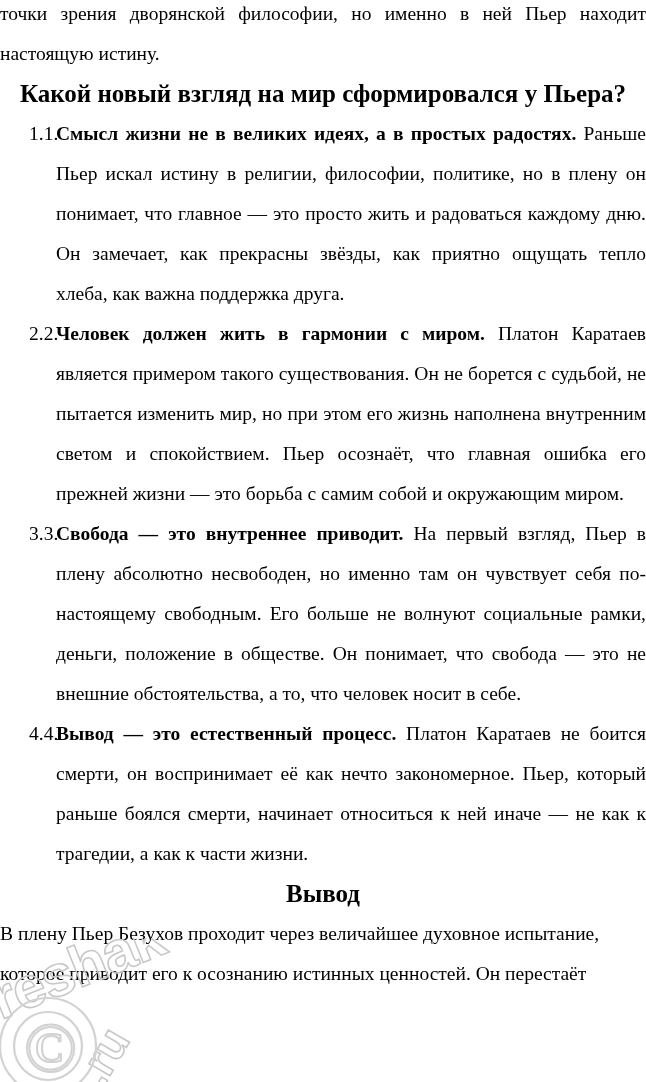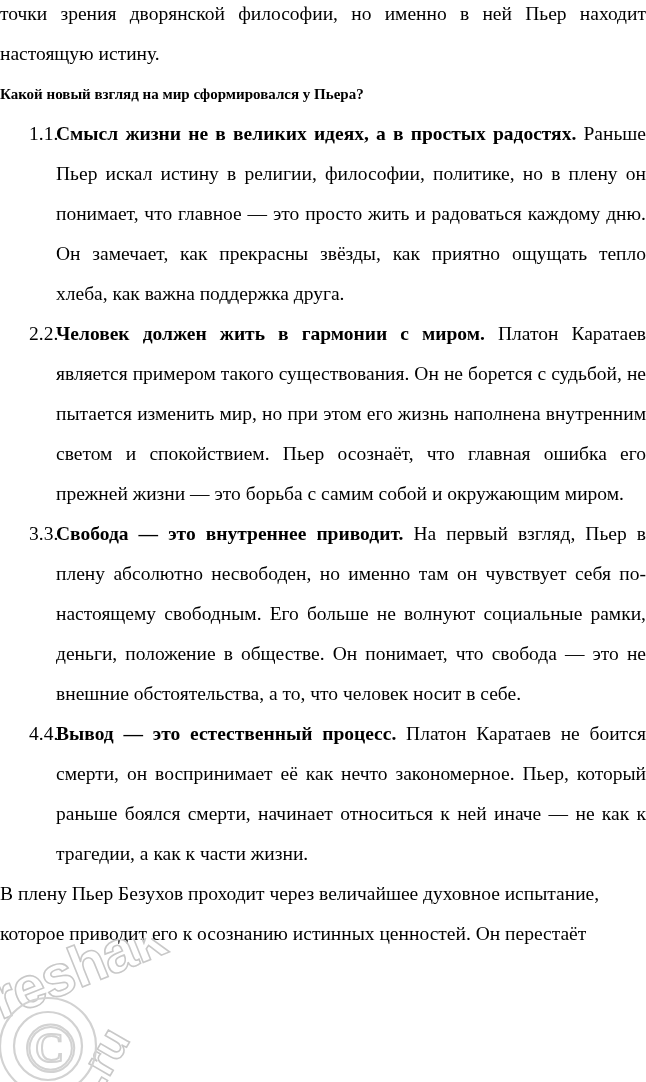--- a/index.html
+++ b/index.html
@@ -43,24 +43,24 @@
     hyphens: none;
   }
 
   p.body-para.last-left {
     text-align: left;
   }
 
   h3.section-heading {
     margin: 0;
     padding: 0;
-    font-size: 15px;
+    font-size: 25px;
     line-height: 40px;
     font-weight: bold;
-    text-align: left;
+    text-align: center;
     font-family: Liberation Serif, serif;
   }
 
   ol.insight-list {
     margin: 0;
     padding: 0;
     list-style: none;
     counter-reset: insight;
   }
 
@@ -149,20 +149,21 @@
         <span class="marker">2.</span><span class="lead">Человек должен жить в гармонии с миром.</span><span class="rest"> Платон Каратаев является примером такого существования. Он не борется с судьбой, не пытается изменить мир, но при этом его жизнь наполнена внутренним светом и спокойствием. Пьер осознаёт, что главная ошибка его прежней жизни — это борьба с самим собой и окружающим миром.</span>
       </li>
       <li>
         <span class="marker">3.</span><span class="lead">Свобода — это внутреннее приводит.</span><span class="rest"> На первый взгляд, Пьер в плену абсолютно несвободен, но именно там он чувствует себя по-настоящему свободным. Его больше не волнуют социальные рамки, деньги, положение в обществе. Он понимает, что свобода — это не внешние обстоятельства, а то, что человек носит в себе.</span>
       </li>
       <li>
         <span class="marker">4.</span><span class="lead">Вывод — это естественный процесс.</span><span class="rest"> Платон Каратаев не боится смерти, он воспринимает её как нечто закономерное. Пьер, который раньше боялся смерти, начинает относиться к ней иначе — не как к трагедии, а как к части жизни.</span>
       </li>
     </ol>
 
+    <h3 class="section-heading">Вывод</h3>
 
     <p class="body-para last-left">В плену Пьер Безухов проходит через величайшее духовное испытание, которое приводит его к осознанию истинных ценностей. Он перестаёт</p>
 
   </div>
 
   <div id="watermark">
     <svg width="230" height="150" viewBox="0 0 230 150" xmlns="http://www.w3.org/2000/svg">
       <g transform="rotate(-22 60 60)">
         <text class="wm-text" x="6" y="62">reshak</text>
       </g>

